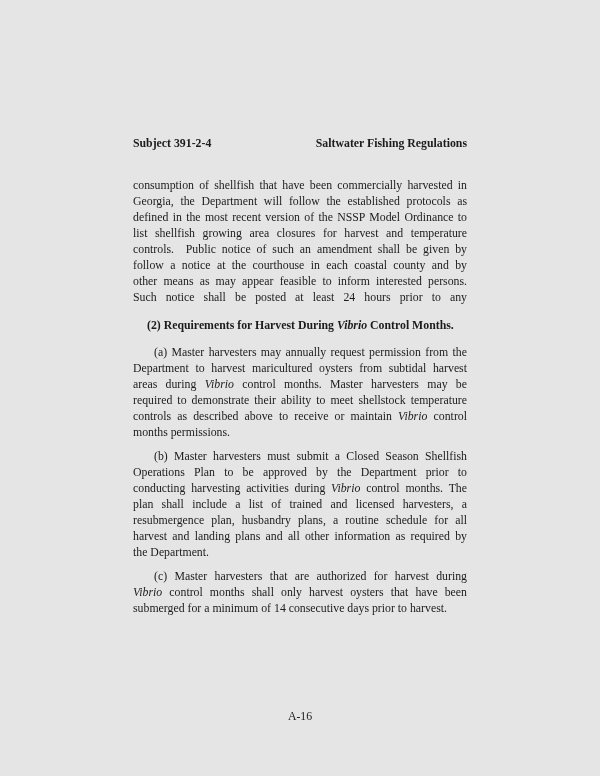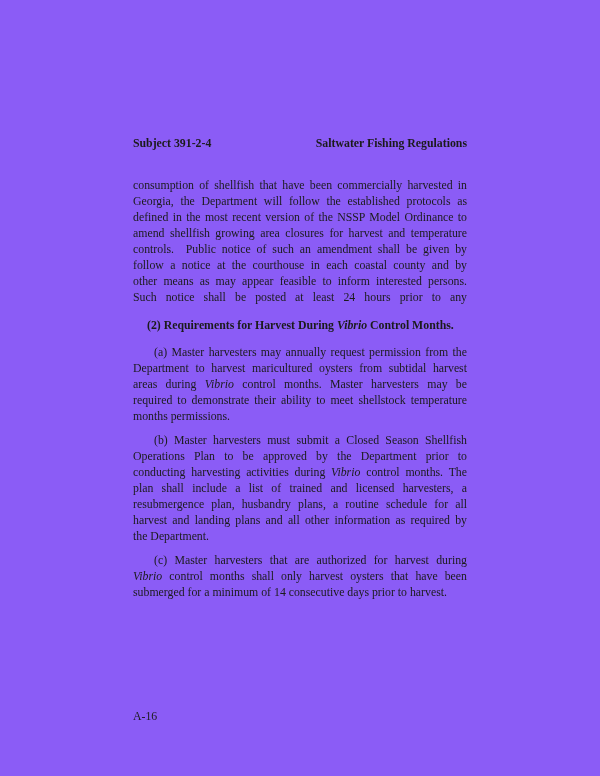--- a/index.html
+++ b/index.html
@@ -1,20 +1,20 @@
 <!DOCTYPE html>
 <html><head>
 <meta charset="utf-8">
 <style>
   html, body { margin: 0; padding: 0; background: #ffffff; }
   .page {
     position: relative;
     width: 600px;
     height: 776px;
-    background: #8b5cf6;
+    background: #e5e5e5;
     font-family: "Liberation Serif", serif;
     color: #1b1b1b;
     overflow: hidden;
   }
   .header {
     position: absolute;
     left: 133px;
     top: 137px;
     width: 334px;
     display: flex;
@@ -34,53 +34,55 @@
   .para { margin: 8px 0 5px 0; }
   .para.heading { font-weight: bold; margin: 12px 0 11px 0; }
   .line { text-align: justify; text-align-last: justify; }
   .line.last { text-align-last: left; }
   .it { font-style: italic; }
   .footer {
     position: absolute;
     left: 133px;
     top: 709px;
     width: 334px;
+    text-align: center;
     font-size: 11.8px;
     line-height: 14px;
   }
 </style>
 </head>
 <body>
 
 <div class="page">
 
   <div class="header">
     <span>Subject 391-2-4</span>
     <span>Saltwater Fishing Regulations</span>
   </div>
 
   <div class="doc-body">
       <div class="para body">
         <div class="line"><span>consumption of shellfish that have been commercially harvested in</span></div>
         <div class="line"><span>Georgia, the Department will follow the established protocols as</span></div>
         <div class="line"><span>defined in the most recent version of the NSSP Model Ordinance to</span></div>
-        <div class="line"><span>amend shellfish growing area closures for harvest and temperature</span></div>
+        <div class="line"><span>list shellfish growing area closures for harvest and temperature</span></div>
         <div class="line"><span>controls.&nbsp; Public notice of such an amendment shall be given by</span></div>
         <div class="line"><span>follow a notice at the courthouse in each coastal county and by</span></div>
         <div class="line"><span>other means as may appear feasible to inform interested persons.</span></div>
         <div class="line"><span>Such notice shall be posted at least 24 hours prior to any</span></div>
       </div>
       <div class="para heading">
         <div class="line last" style="text-indent: 14px;"><span>(2) Requirements for Harvest During </span><span class="it">Vibrio</span><span> Control Months.</span></div>
       </div>
       <div class="para body">
         <div class="line" style="text-indent: 21px;"><span>(a) Master harvesters may annually request permission from the</span></div>
         <div class="line"><span>Department to harvest maricultured oysters from subtidal harvest</span></div>
         <div class="line"><span>areas during </span><span class="it">Vibrio</span><span> control months. Master harvesters may be</span></div>
         <div class="line"><span>required to demonstrate their ability to meet shellstock temperature</span></div>
+        <div class="line"><span>controls as described above to receive or maintain </span><span class="it">Vibrio</span><span> control</span></div>
         <div class="line last"><span>months permissions.</span></div>
       </div>
       <div class="para body">
         <div class="line" style="text-indent: 21px;"><span>(b) Master harvesters must submit a Closed Season Shellfish</span></div>
         <div class="line"><span>Operations Plan to be approved by the Department prior to</span></div>
         <div class="line"><span>conducting harvesting activities during </span><span class="it">Vibrio</span><span> control months. The</span></div>
         <div class="line"><span>plan shall include a list of trained and licensed harvesters, a</span></div>
         <div class="line"><span>resubmergence plan, husbandry plans, a routine schedule for all</span></div>
         <div class="line"><span>harvest and landing plans and all other information as required by</span></div>
         <div class="line last"><span>the Department.</span></div>

